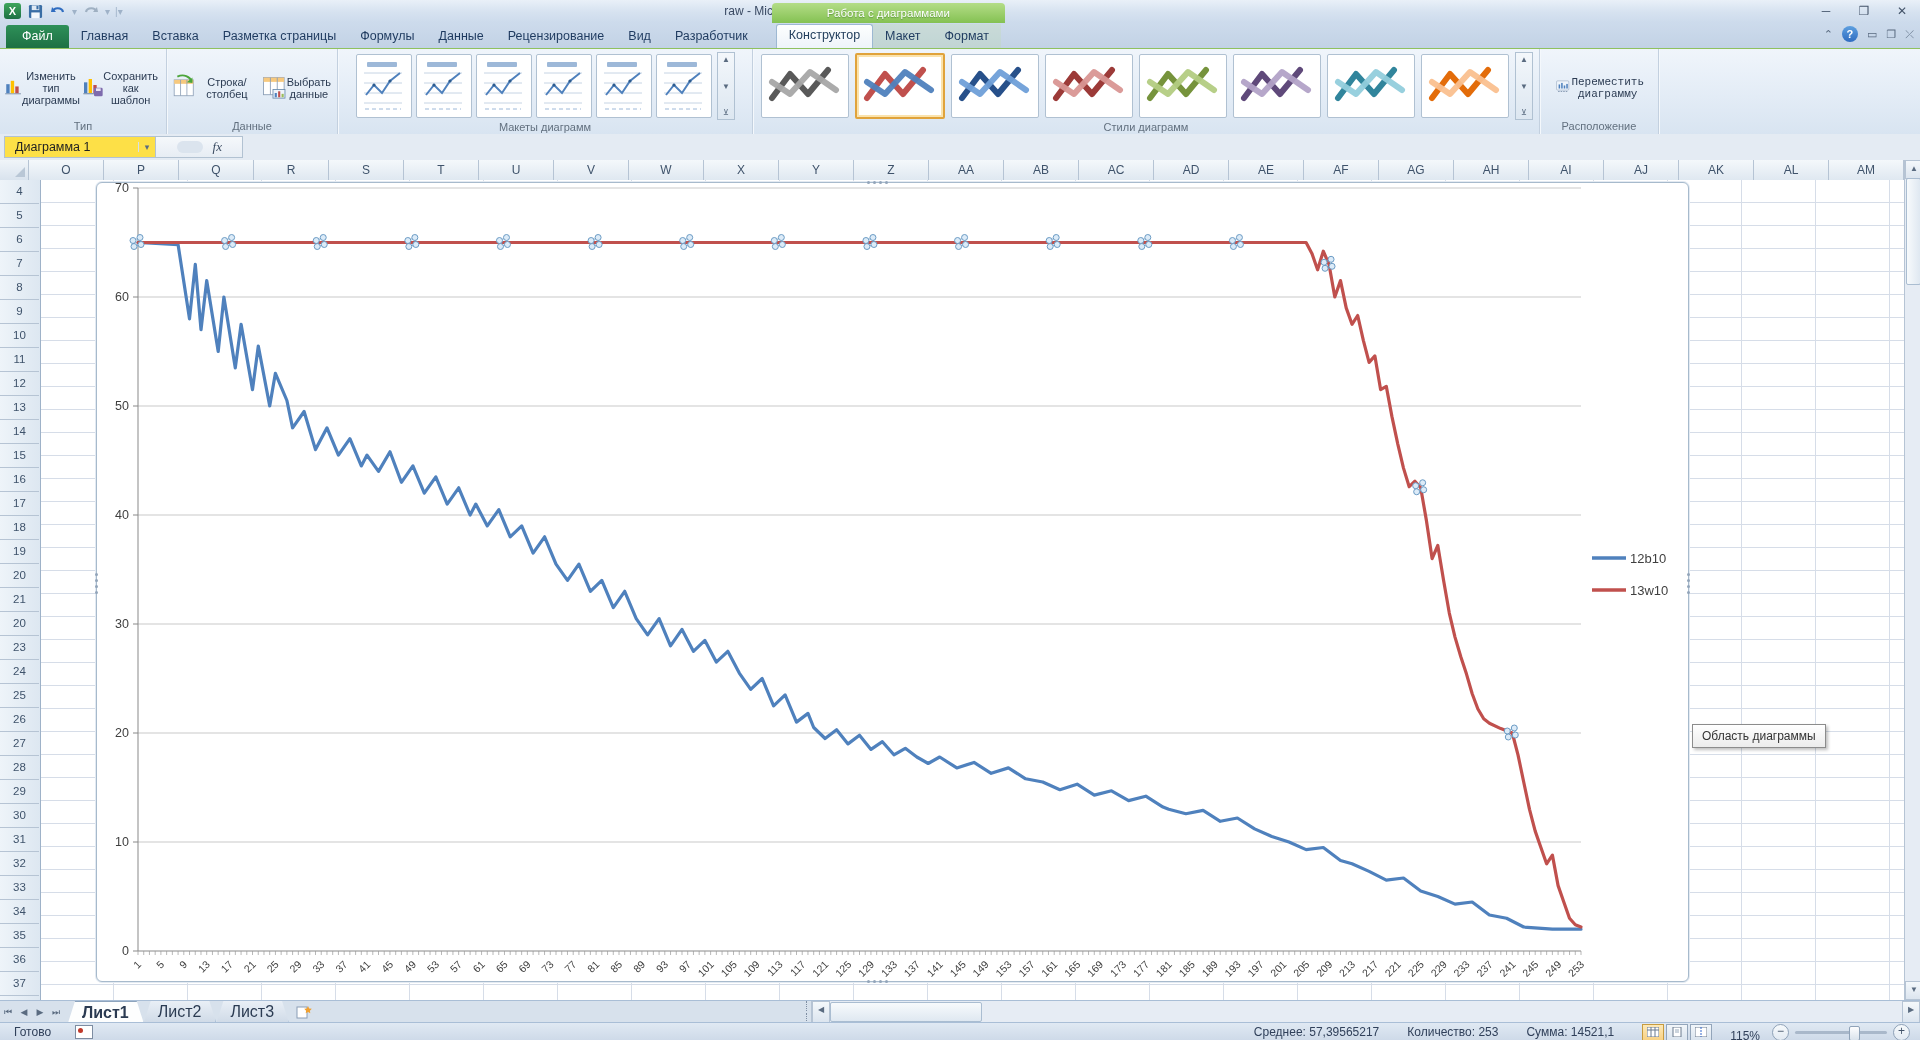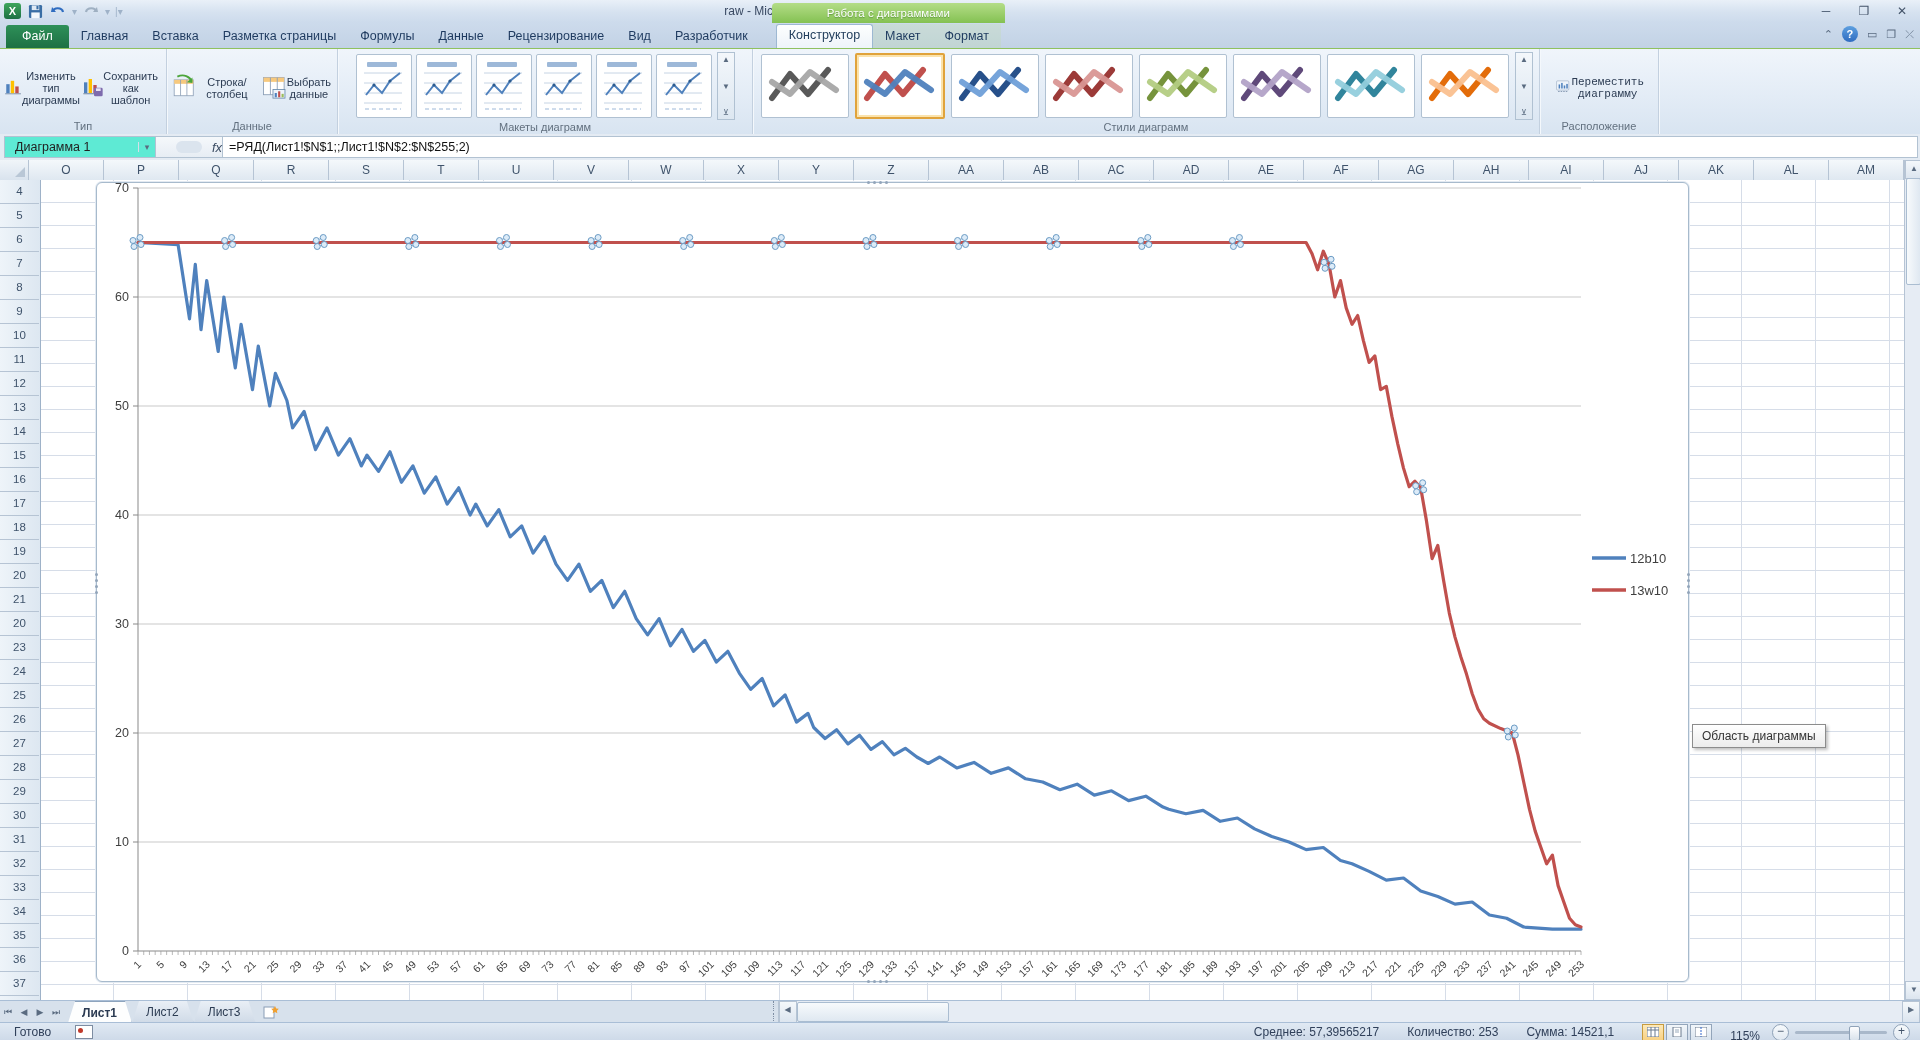--- a/index.html
+++ b/index.html
@@ -48,27 +48,27 @@
   .chip{width:86px;height:62px;background:#fff;border:1px solid #b0c1d2;border-radius:2px;margin:0 2px;
      display:flex;align-items:center;justify-content:center;}
   .chip.sel{border:2px solid #e0a33c;box-shadow:inset 0 0 0 2px #fbe3ac;}
   .lchip{width:54px;height:62px;background:#fff;border:1px solid #b0c1d2;border-radius:2px;margin:0 1px;}
   .gscroll{width:16px;height:62px;border:1px solid #b0c1d2;background:linear-gradient(180deg,#f3f7fb,#dde7f1);
      display:flex;flex-direction:column;align-items:center;justify-content:space-between;padding:2px 0;
      color:#5a6b80;font-size:8px;margin-left:2px;}
   
   #fbar{left:0;top:134px;width:1920px;height:26px;background:#e4ebf3;border-bottom:1px solid #aebfd1;
      display:flex;align-items:center;}
-  #namebox{width:150px;height:20px;background:#5eead4;border:1px solid #b2c2d2;margin-left:4px;
+  #namebox{width:150px;height:20px;background:#fde047;border:1px solid #b2c2d2;margin-left:4px;
      display:flex;align-items:center;}
   #namebox .nm{flex:1;padding-left:10px;font-size:12.5px;color:#222;}
   #namebox .dd{width:16px;color:#5a6b80;font-size:9px;text-align:center;border-left:1px solid #d5dfe9;}
   #fx-zone{width:66px;height:20px;background:linear-gradient(180deg,#f5f8fb,#e7edf4);border:1px solid #b2c2d2;
-     border-left:none;display:flex;align-items:center;justify-content:flex-end;padding-right:0;
-     font-family:Liberation Sans, sans-serif;font-style:italic;font-size:13px;color:#3c4d63;}
+     border-left:none;display:flex;align-items:center;justify-content:flex-end;padding-right:20px;
+     font-family:Liberation Serif, serif;font-style:italic;font-size:13px;color:#3c4d63;}
   #fx-zone .dot{width:26px;height:12px;border-radius:8px;background:#dbe4ee;margin-right:10px;}
   #formula{flex:1;height:20px;background:#fff;border:1px solid #b2c2d2;border-left:none;margin-right:2px;
      font-size:12.5px;color:#111;padding-left:6px;line-height:20px;white-space:nowrap;}
   
   #colheads{left:0;top:160px;width:1904px;height:20px;display:flex;background:linear-gradient(180deg,#f4f8fb,#dfe8f1);
      border-bottom:1px solid #9eb2c8;}
   #corner{width:40px;height:20px;border-right:1px solid #b6c4d4;background:linear-gradient(180deg,#f0f5f9,#d9e3ee);position:relative;}
   #corner:after{content:"";position:absolute;right:3px;bottom:3px;border-left:10px solid transparent;
      border-bottom:10px solid #b9c7d6;}
   .colcell{width:74px;height:20px;border-right:1px solid #b6c4d4;text-align:center;line-height:20px;
@@ -93,21 +93,21 @@
   
   #vscroll{left:1904px;top:160px;width:16px;height:840px;background:#e6ecf4;border-left:1px solid #b6c4d4;}
   .sbtn{width:16px;height:17px;background:linear-gradient(180deg,#f4f8fb,#dce5ef);border:1px solid #b6c4d4;
      color:#5a6b80;font-size:8px;text-align:center;line-height:16px;}
   #vthumb{position:absolute;top:18px;left:1px;width:13px;height:105px;background:linear-gradient(90deg,#f7fafc,#dfe8f1);
      border:1px solid #aabdd1;border-radius:2px;}
   
   #tabstrip{left:0;top:1000px;width:1920px;height:22px;background:#d7e1ec;border-top:1px solid #a9bed6;
      display:flex;align-items:stretch;}
   .navb{width:16px;display:flex;align-items:center;justify-content:center;color:#5a6b80;font-size:9px;}
-  .stab{padding:0 14px;display:flex;align-items:center;font-size:12px;color:#2b3b52;
+  .stab{padding:0 14px;display:flex;align-items:center;font-size:16px;color:#2b3b52;
      background:linear-gradient(180deg,#e9eff6,#cfdae7);border-right:1px solid #a9bed6;
      clip-path:polygon(7px 0,calc(100% - 7px) 0,100% 100%,0 100%);}
   .stab.active{background:#fdfefe;font-weight:bold;border-top:1px solid #8da4bd;}
   #ins-tab{width:30px;display:flex;align-items:center;justify-content:center;}
   #hs-grip{margin-left:484px;width:8px;display:flex;flex-direction:column;justify-content:center;gap:2px;align-items:center;}
   #hs-grip i{width:1px;height:10px;border-left:1px dotted #7d8da2;}
   #hscroll{flex:1;display:flex;align-items:stretch;background:#e6ecf4;border-left:1px solid #b6c4d4;}
   #hthumb{width:150px;background:linear-gradient(180deg,#f7fafc,#dfe8f1);border:1px solid #aabdd1;border-radius:2px;margin:1px 0;}
   
   #statusbar{left:0;top:1022px;width:1920px;height:18px;border-top:1px solid #a9bed6;
@@ -411,21 +411,20 @@
 
 <div id="fbar" class="abs">
   <div id="namebox">
     <span class="nm">Диаграмма 1</span>
     <span class="dd">▾</span>
   </div>
   <div id="fx-zone">
       <span class="dot"></span>
       <span>fx</span>
     </div>
-  <div id="formula">=РЯД(Лист1!$N$1;;Лист1!$N$2:$N$255;2)</div>
 </div>
 
 <div id="colheads" class="abs">
   <div id="corner"></div>
 <div class="colcell">O</div>
     <div class="colcell">P</div>
     <div class="colcell">Q</div>
     <div class="colcell">R</div>
     <div class="colcell">S</div>
     <div class="colcell">T</div>

